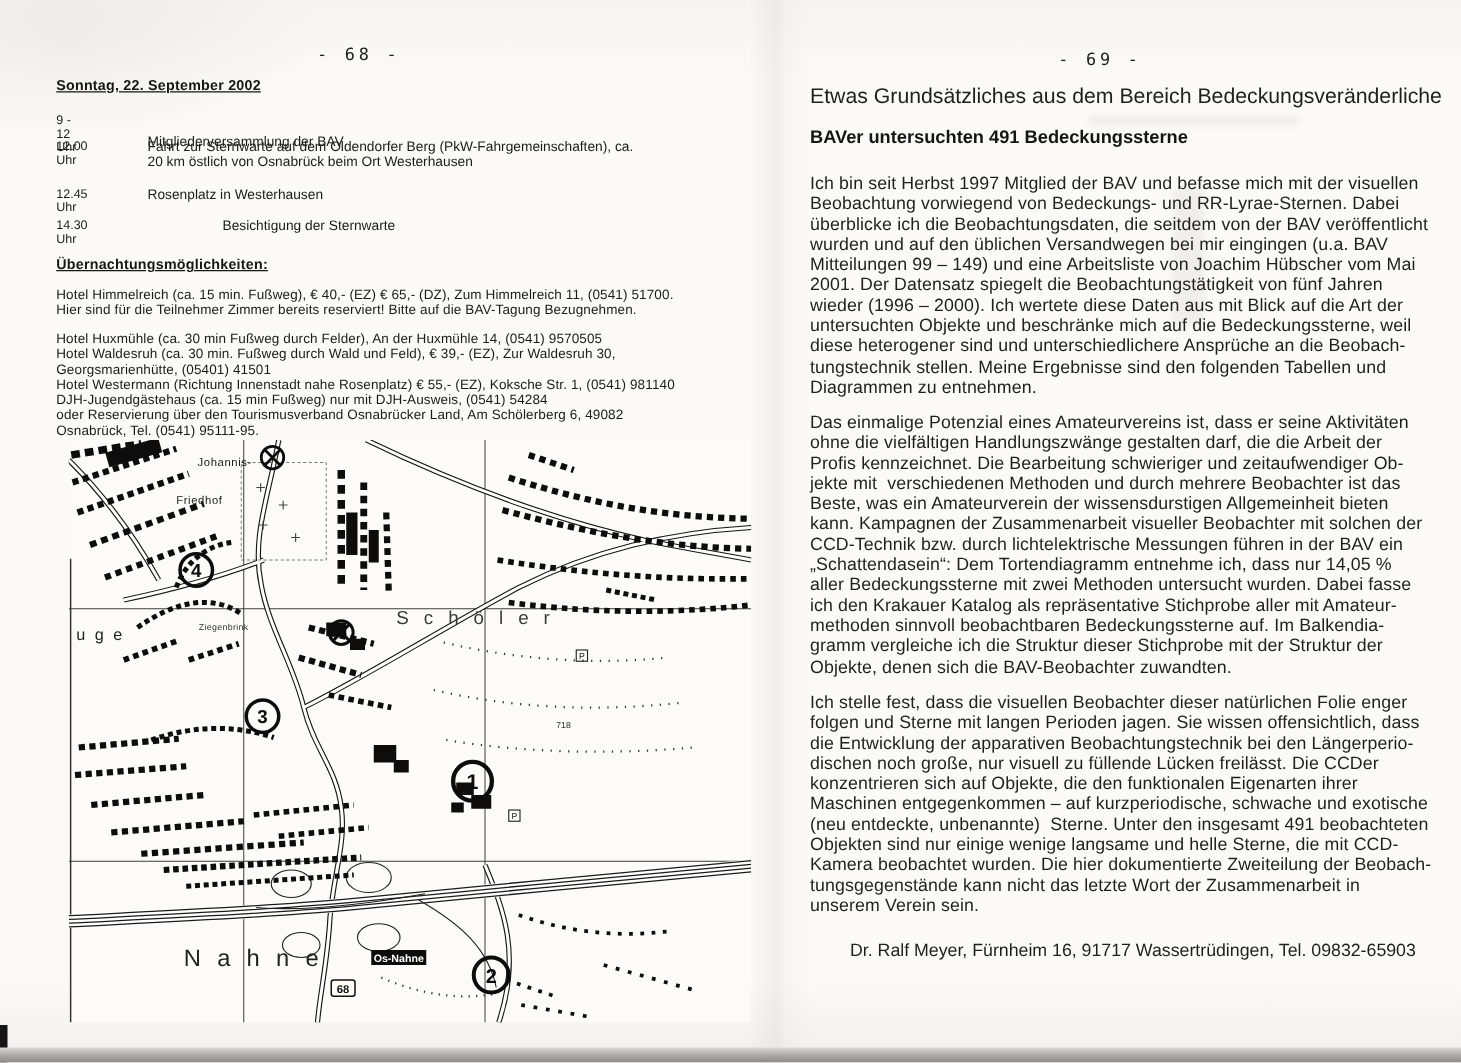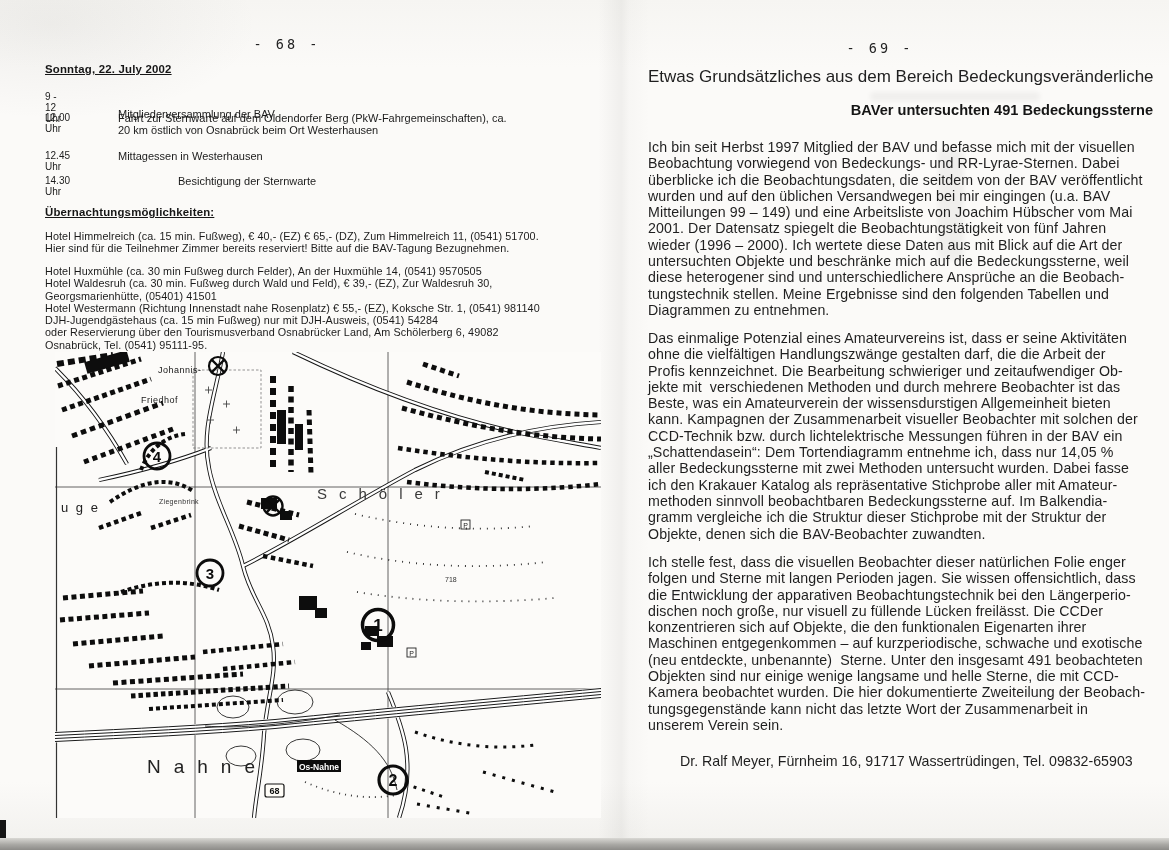--- a/index.html
+++ b/index.html
@@ -21,21 +21,21 @@
   }
   .sched-time{font-size:10px;color:#1b1b1b;}
   .sched-text{font-size:11px;color:#1b1b1b;white-space:pre;line-height:12.4px;}
   .hotel-block{font-size:10.8px;color:#1b1b1b;white-space:pre;line-height:12.3px;letter-spacing:.1px;}
   
   .map-frame{left:55px;top:352px;width:546px;height:466px;}
   svg text{font-family:"Liberation Sans",sans-serif;}
   .bld{stroke:#0d0d0d;fill:none;}
   
   .rp-intro{font-size:17px;color:#1f1f1f;}
-  .rp-title{font-size:14.6px;font-weight:bold;color:#151515;width:505px;text-align:right;}
+  .rp-title{font-size:14.6px;font-weight:bold;color:#151515;width:505px;text-align:left;}
   .rp-para{font-size:14.2px;line-height:16.3px;color:#1f1f1f;white-space:pre;letter-spacing:.1px;}
   .rp-sig{font-size:14.2px;color:#1f1f1f;}
   
   .fold{
     left:598px;top:0;width:52px;height:850px;
     background:linear-gradient(90deg,rgba(60,60,55,0) 0%,rgba(60,60,55,.06) 45%,rgba(60,60,55,.02) 60%,rgba(60,60,55,0) 100%);
   }
   .bottom-bar{
     left:0;top:838px;width:1169px;height:12px;
     background:linear-gradient(180deg,#d9d8d4 0%,#a9a8a4 55%,#8c8b88 100%);
@@ -49,34 +49,34 @@
 </style>
 </head>
 <body>
 
 <div class="abs tl-shade"></div>
 <div class="abs fold"></div>
 
 <div>
   <div class="abs pageno" style="left:232px;top:36px;">- 68 -</div>
 
-  <div class="abs lp-heading" style="left:45px;top:63px;">Sonntag, 22. July 2002</div>
+  <div class="abs lp-heading" style="left:45px;top:63px;">Sonntag, 22. September 2002</div>
 
   <div class="abs">
     <div class="abs sched-time" style="left:45px;top:91px;">9 - 12 Uhr</div>
     <div class="abs sched-text" style="left:118px;top:108px;">Mitgliederversammlung der BAV</div>
   </div>
   <div class="abs">
     <div class="abs sched-time" style="left:45px;top:112px;">12.00 Uhr</div>
     <div class="abs sched-text" style="left:118px;top:112px;">Fahrt zur Sternwarte auf dem Oldendorfer Berg (PkW-Fahrgemeinschaften), ca.
 20 km östlich von Osnabrück beim Ort Westerhausen</div>
   </div>
   <div class="abs">
     <div class="abs sched-time" style="left:45px;top:150px;">12.45 Uhr</div>
-    <div class="abs sched-text" style="left:118px;top:150px;">Mittagessen in Westerhausen</div>
+    <div class="abs sched-text" style="left:118px;top:150px;">Rosenplatz in Westerhausen</div>
   </div>
   <div class="abs">
     <div class="abs sched-time" style="left:45px;top:175px;">14.30 Uhr</div>
     <div class="abs sched-text" style="left:136px;top:175px;padding-left:42px;">Besichtigung der Sternwarte</div>
   </div>
 
   <div class="abs lp-heading" style="left:45px;top:206px;">Übernachtungsmöglichkeiten:</div>
   <div class="abs hotel-block" style="left:45px;top:230px;">Hotel Himmelreich (ca. 15 min. Fußweg), € 40,- (EZ) € 65,- (DZ), Zum Himmelreich 11, (0541) 51700.
 Hier sind für die Teilnehmer Zimmer bereits reserviert! Bitte auf die BAV-Tagung Bezugnehmen.</div>
   <div class="abs hotel-block" style="left:45px;top:265px;">Hotel Huxmühle (ca. 30 min Fußweg durch Felder), An der Huxmühle 14, (0541) 9570505

